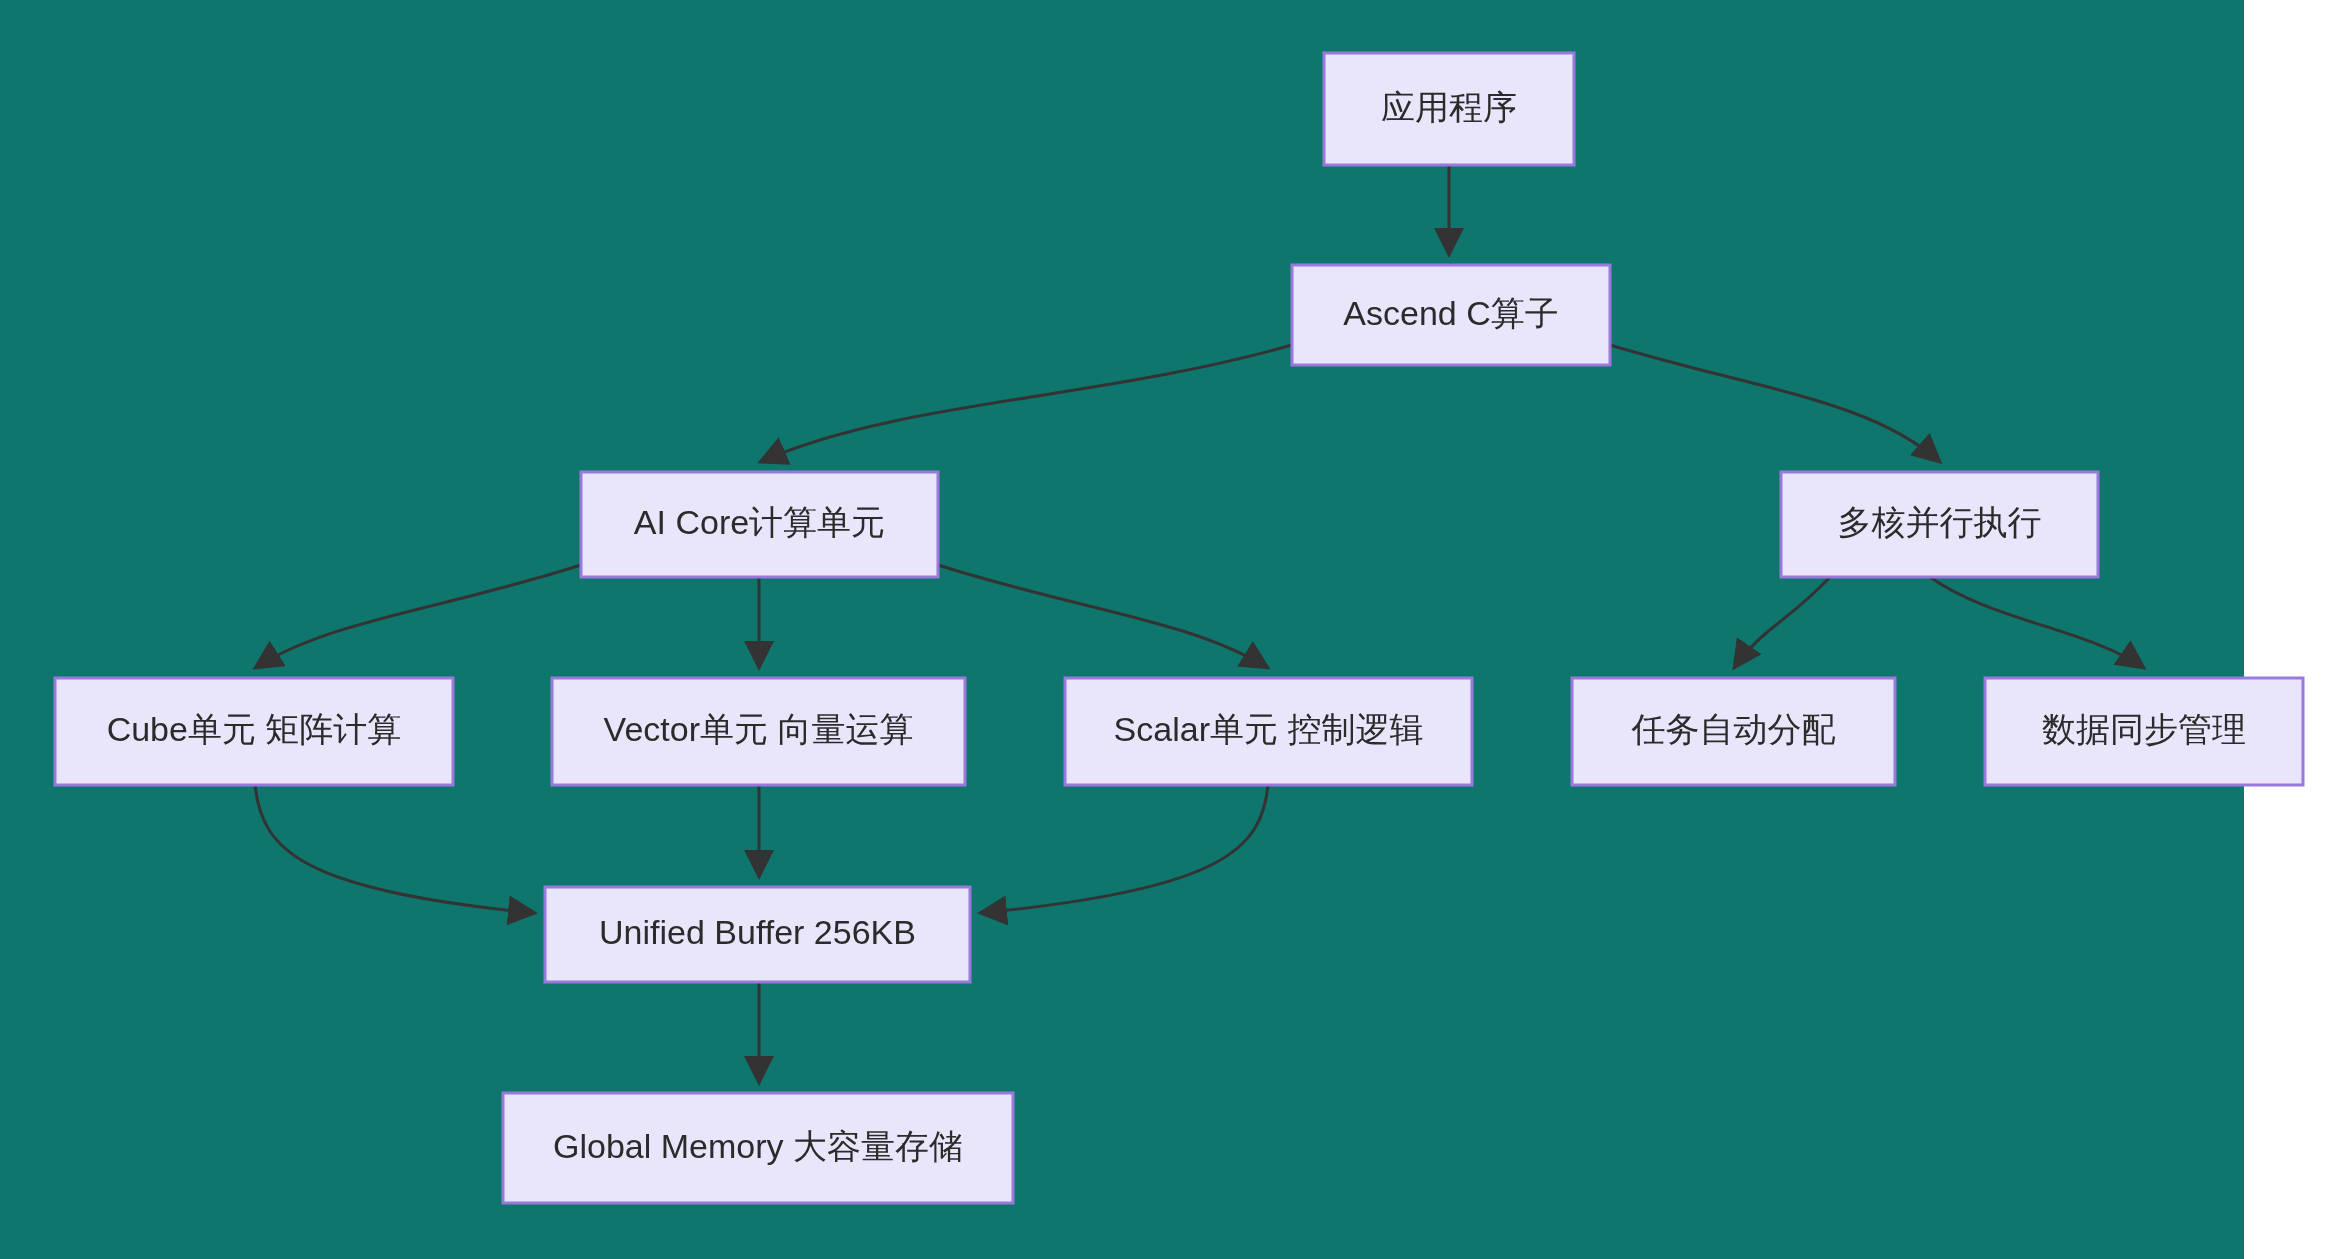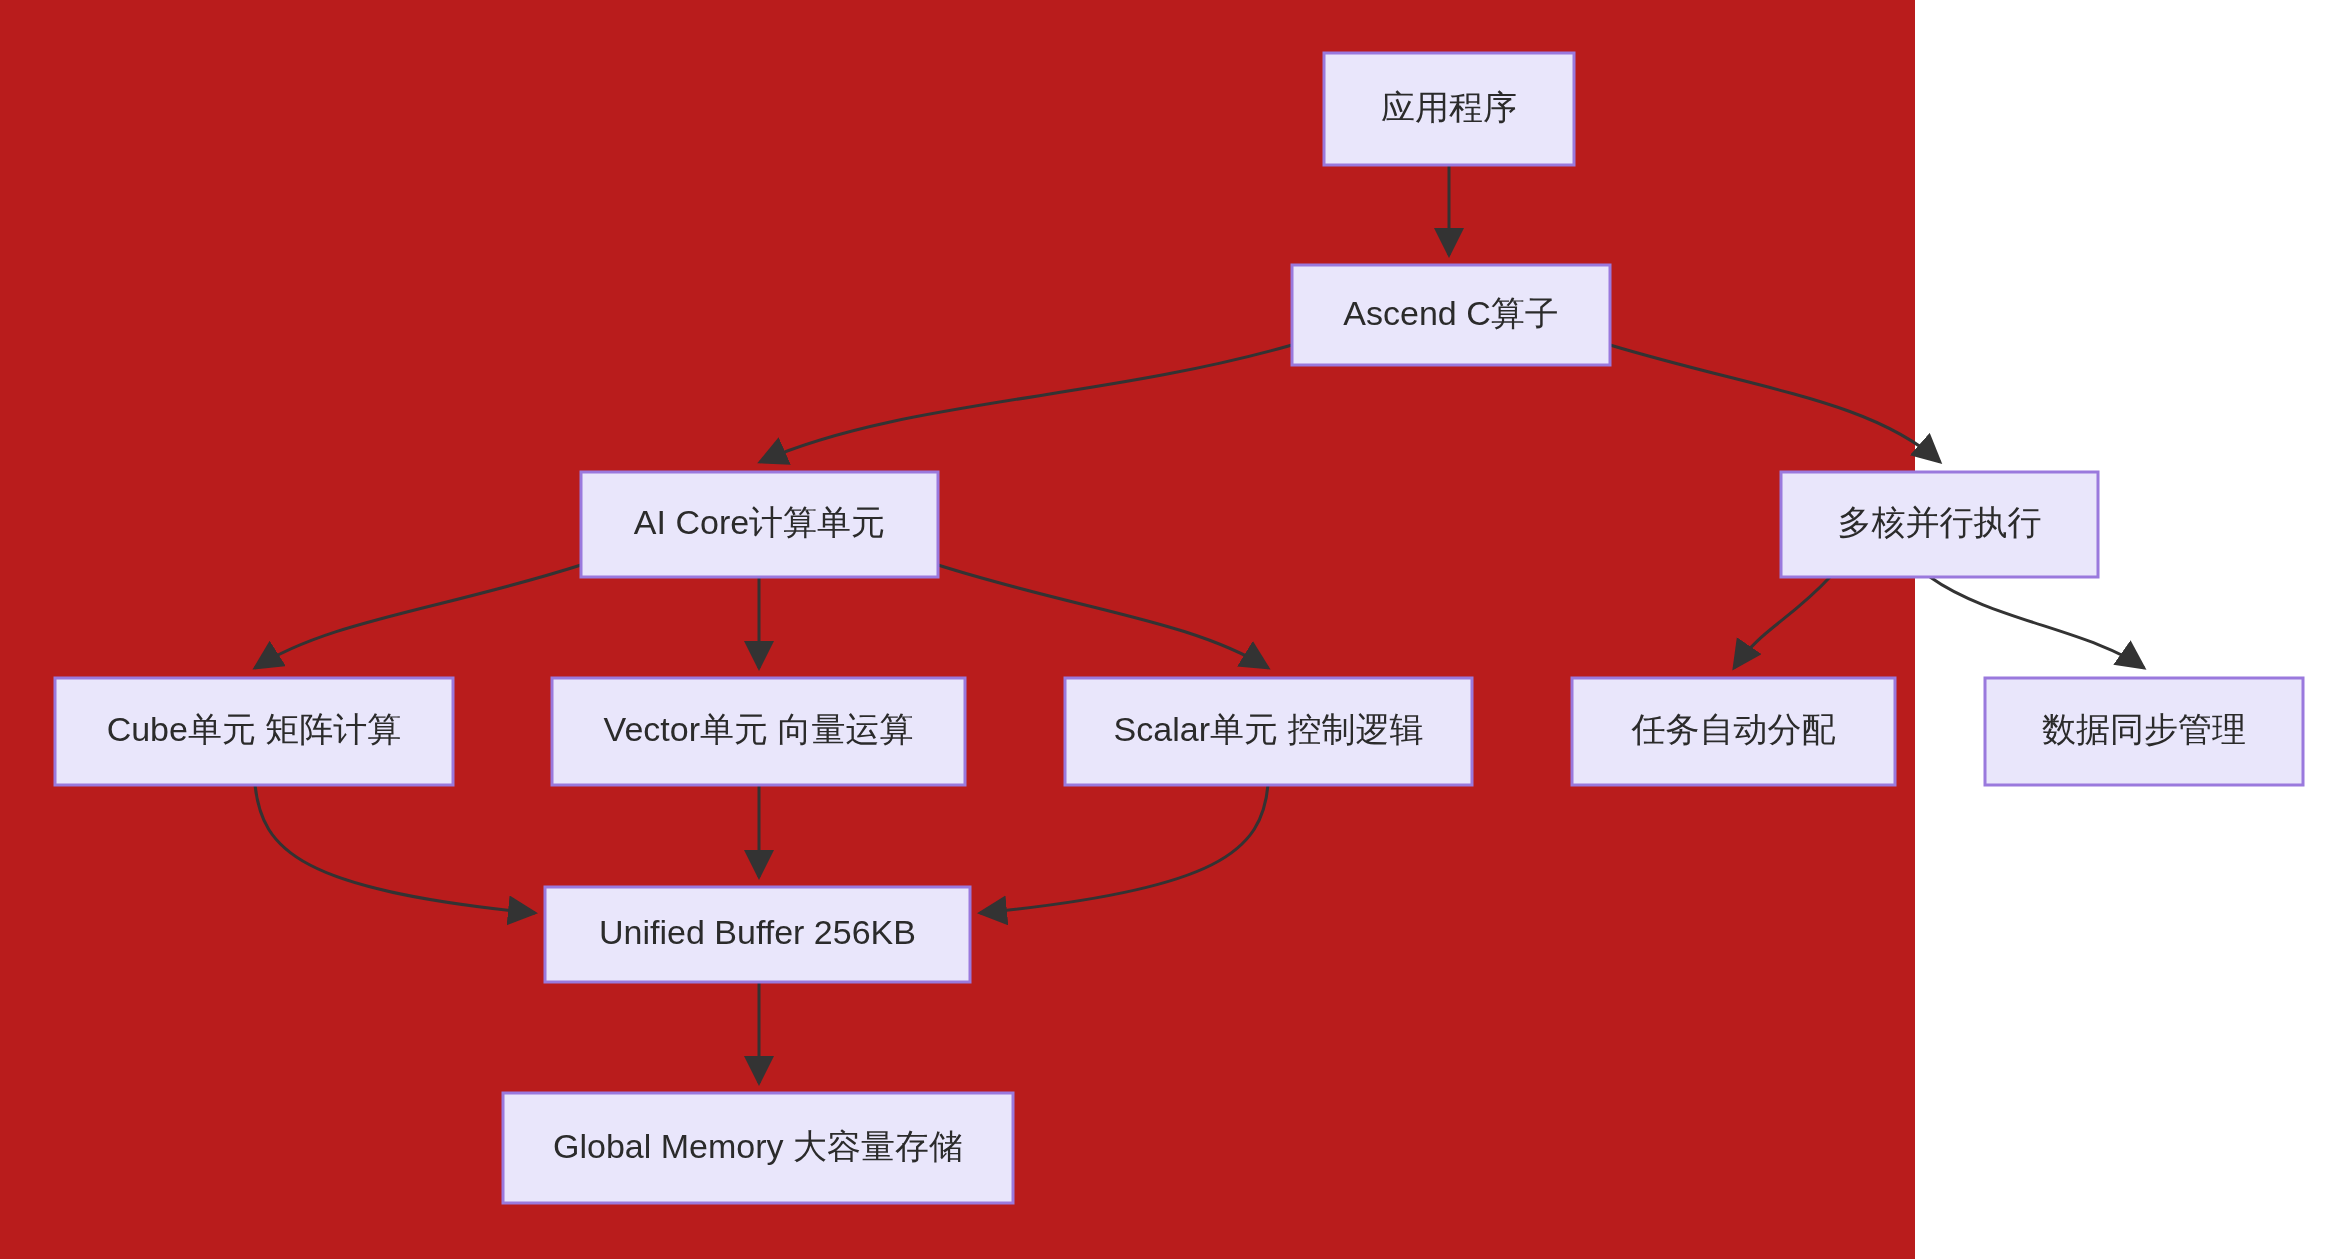--- a/index.html
+++ b/index.html
@@ -8,23 +8,23 @@
     background: #ffffff;
   }
   body {
     width: 2352px;
     height: 1259px;
     overflow: hidden;
     font-family: "Liberation Sans", "DejaVu Sans", sans-serif;
   }
   #flowchart-root {
     position: relative;
-    width: 1915px;
+    width: 2244px;
     height: 1259px;
-    background: #b91c1c;
+    background: #0f766e;
   }
   svg#diagram {
     position: absolute;
     top: 0;
     left: 0;
     width: 2352px;
     height: 1259px;
     display: block;
   }
   .edge-path {

